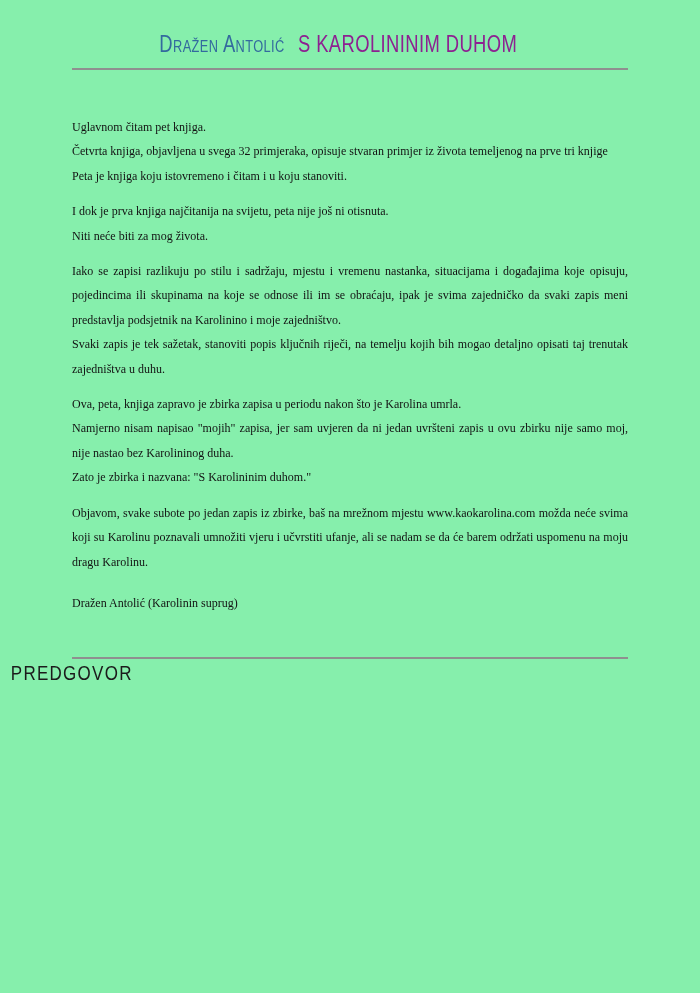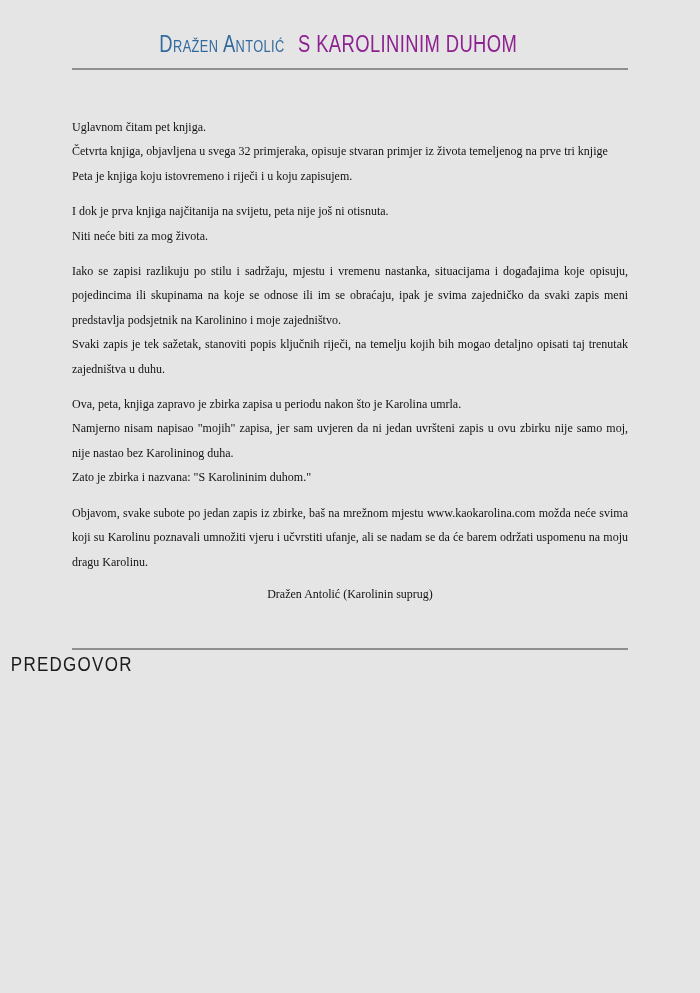--- a/index.html
+++ b/index.html
@@ -1,21 +1,21 @@
 <!DOCTYPE html>
 <html><head>
 <meta charset="utf-8">
 <style>
   html, body { margin: 0; padding: 0; background: #ffffff; }
   .page {
     position: relative;
     width: 700px;
     height: 993px;
     margin: 0 auto;
-    background: #e5e5e5;
+    background: #86efac;
     overflow: hidden;
     font-family: "Liberation Serif", serif;
   }
   
   .header {
     margin: 0 72px;
     padding-top: 31px;
     height: 27px;
     display: flex;
     justify-content: center;
@@ -56,22 +56,22 @@
     width: 556px;
     font-size: 12px;
     line-height: 24.4px;
     color: #121212;
     text-align: justify;
   }
   .block { margin: 0; }
   .block + .block { margin-top: 11px; }
   .line { margin: 0; }
   .signature {
-    margin-top: 8px;
-    text-align: center;
+    margin-top: 17px;
+    text-align: left;
   }
   
   .rule-bottom { margin-top: 42px; }
   .footer-title {
     margin-top: 1px;
     text-align: left;
     font-family: "Liberation Sans", sans-serif;
     font-size: 20px;
     line-height: 27px;
     color: #1b1b1b;
@@ -93,21 +93,21 @@
     <span class="book-title">S Karolininim duhom</span>
   </div>
 
   <div class="rule rule-top"></div>
 
   <div class="content">
 
     <div class="block">
       <div class="line">Uglavnom čitam pet knjiga.</div>
       <div class="line">Četvrta knjiga, objavljena u svega 32 primjeraka, opisuje stvaran primjer iz života temeljenog na prve tri knjige</div>
-      <div class="line">Peta je knjiga koju istovremeno i riječi i u koju zapisujem.</div>
+      <div class="line">Peta je knjiga koju istovremeno i čitam i u koju stanoviti.</div>
     </div>
 
     <div class="block">
       <div class="line">I dok je prva knjiga najčitanija na svijetu, peta nije još ni otisnuta.</div>
       <div class="line">Niti neće biti za mog života.</div>
     </div>
 
     <div class="block">
       <div class="line">Iako se zapisi razlikuju po stilu i sadržaju, mjestu i vremenu nastanka, situacijama i događajima koje opisuju, pojedincima ili skupinama na koje se odnose ili im se obraćaju, ipak je svima zajedničko da svaki zapis meni predstavlja podsjetnik na Karolinino i moje zajedništvo.</div>
       <div class="line">Svaki zapis je tek sažetak, stanoviti popis ključnih riječi, na temelju kojih bih mogao detaljno opisati taj trenutak zajedništva u duhu.</div>

